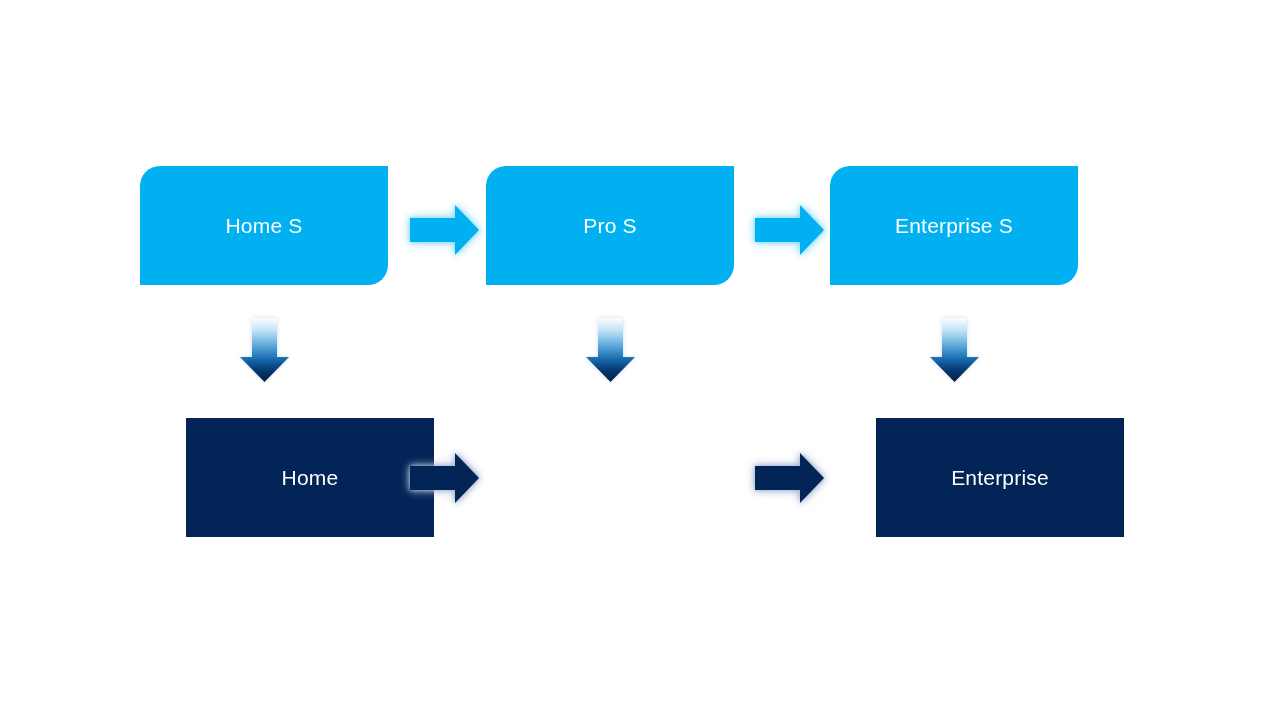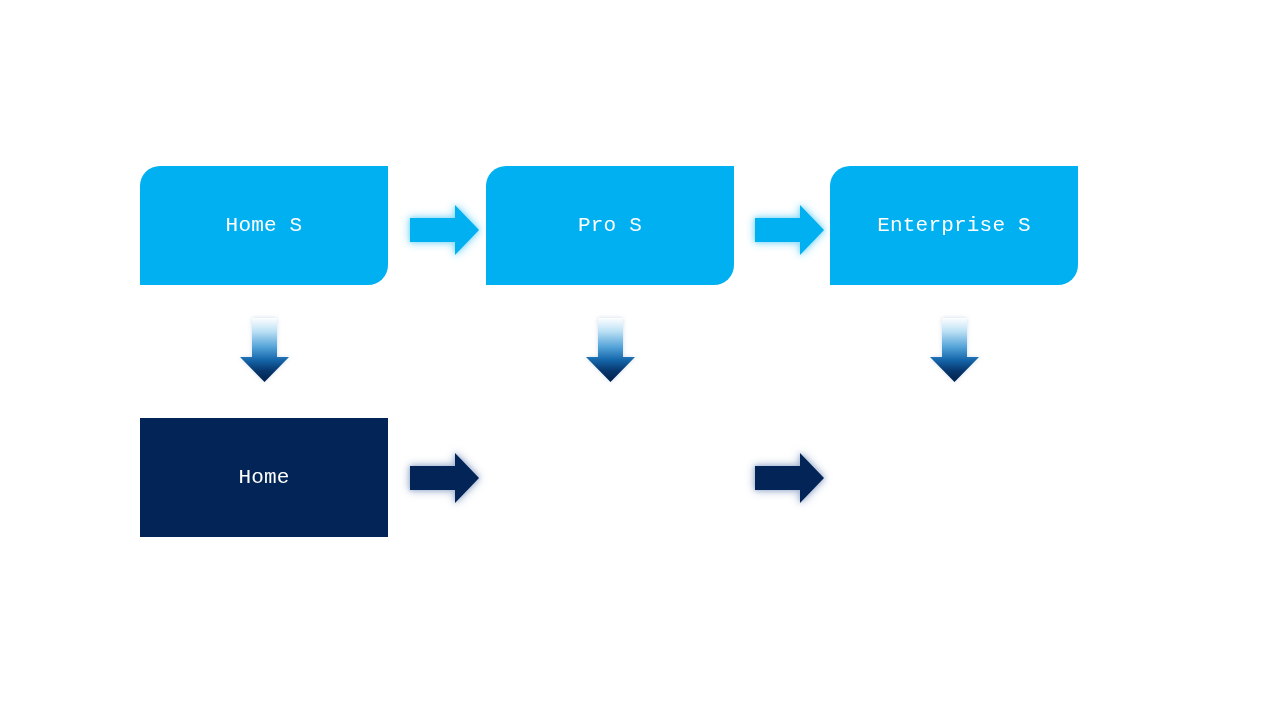--- a/index.html
+++ b/index.html
@@ -15,38 +15,38 @@
     background: var(--canvas-bg, #ffffff);
     overflow: hidden;
   }
   .node {
     position: absolute;
     width: 248px;
     height: 119px;
     display: flex;
     align-items: center;
     justify-content: center;
-    font-family: Liberation Mono, monospace;
   }
   .node .label {
     color: var(--text, #ffffff);
     font-size: 21px;
     font-weight: 400;
     letter-spacing: 0.2px;
     white-space: nowrap;
   }
   .node.top {
     background: var(--light-blue, #00b0f0);
     border-radius: 20px 0 20px 0; 
     top: 166px;
   }
   .node.bottom {
     background: var(--dark-navy, #022456);
     border-radius: 0;
     top: 418px;
+    margin-left: 46px;
   }
   .col-1 { left: 140px; }
   .col-2 { left: 486px; }
   .col-3 { left: 830px; }
 
   .arrow-right {
     position: absolute;
     width: 69px;
     height: 50px;
   }
@@ -110,20 +110,23 @@
   <svg class="arrow-down col-b" viewBox="0 0 49 64">
     <polygon points="12,0 37,0 37,39 49,39 24.5,64 0,39 12,39" fill="url(#downGrad)"></polygon>
   </svg>
   <svg class="arrow-down col-c" viewBox="0 0 49 64">
     <polygon points="12,0 37,0 37,39 49,39 24.5,64 0,39 12,39" fill="url(#downGrad)"></polygon>
   </svg>
 
   <div class="node bottom col-1">
     <span class="label">Home</span>
   </div>
+  <div class="node bottom col-3">
+    <span class="label">Enterprise</span>
+  </div>
 
   <svg class="arrow-right row-bottom gap-1" viewBox="0 0 69 50">
     <polygon points="0,13 45,13 45,0 69,25 45,50 45,37 0,37" fill="#022456"></polygon>
   </svg>
   <svg class="arrow-right row-bottom gap-2" viewBox="0 0 69 50">
     <polygon points="0,13 45,13 45,0 69,25 45,50 45,37 0,37" fill="#022456"></polygon>
   </svg>
 
 </div>
 

